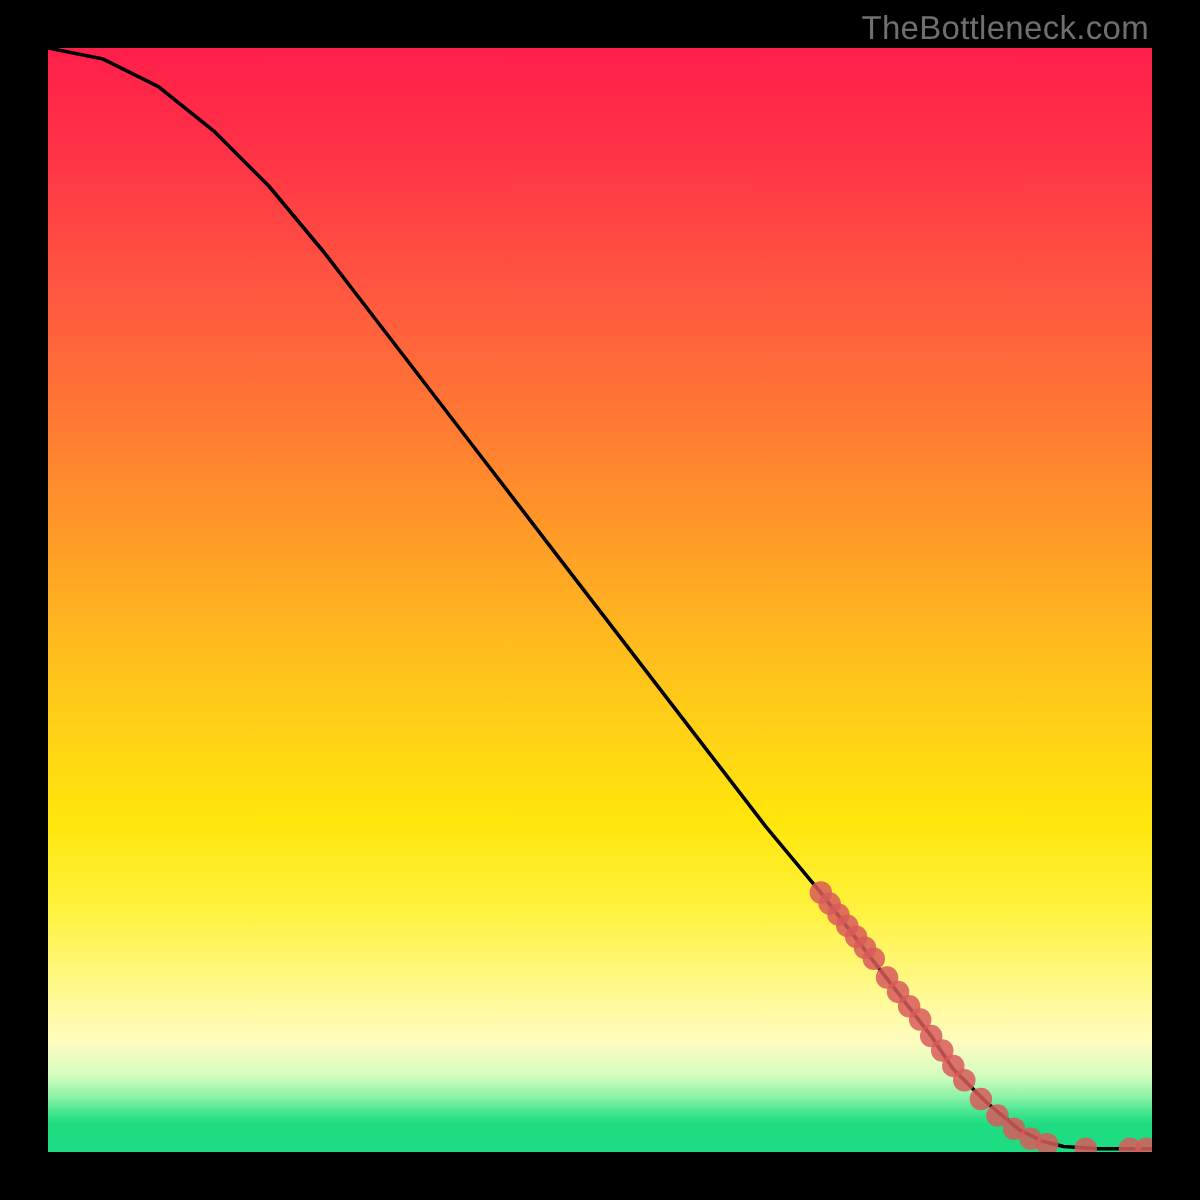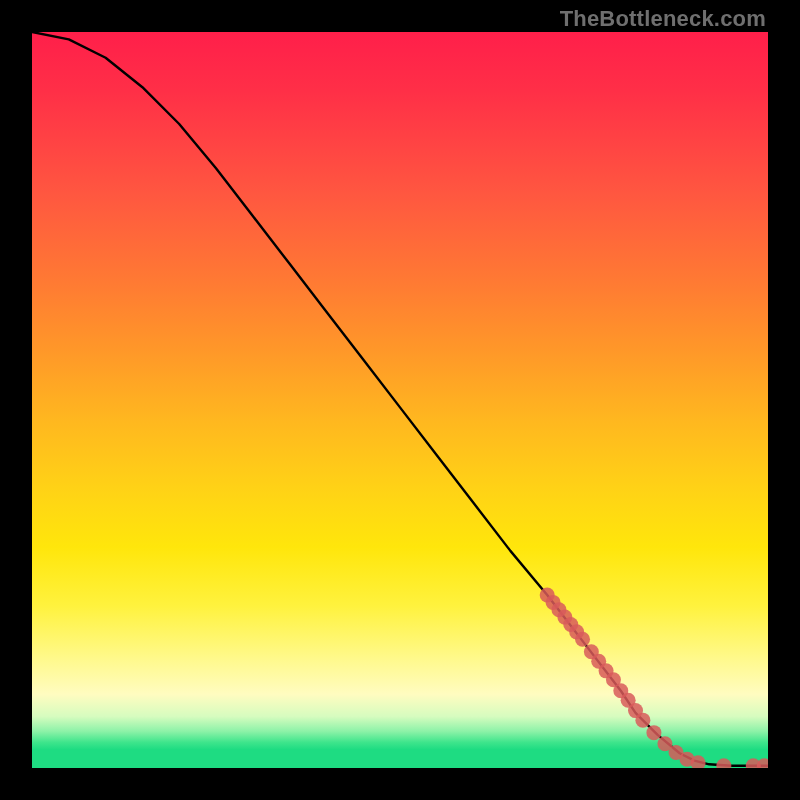--- a/index.html
+++ b/index.html
@@ -59,21 +59,21 @@
     width: 100%;
     height: 100%;
     pointer-events: none;
   }
   .attribution {
     position: absolute;
     top: 6px;
     right: 34px;
     color: #6f6f6f;
     font-size: 22px;
-    font-weight: 700;
+    font-weight: 400;
     letter-spacing: 0.2px;
   }
 </style>
 </head>
 <body>
 
 <div class="stage">
 
   <div class="attribution">TheBottleneck.com</div>
 

